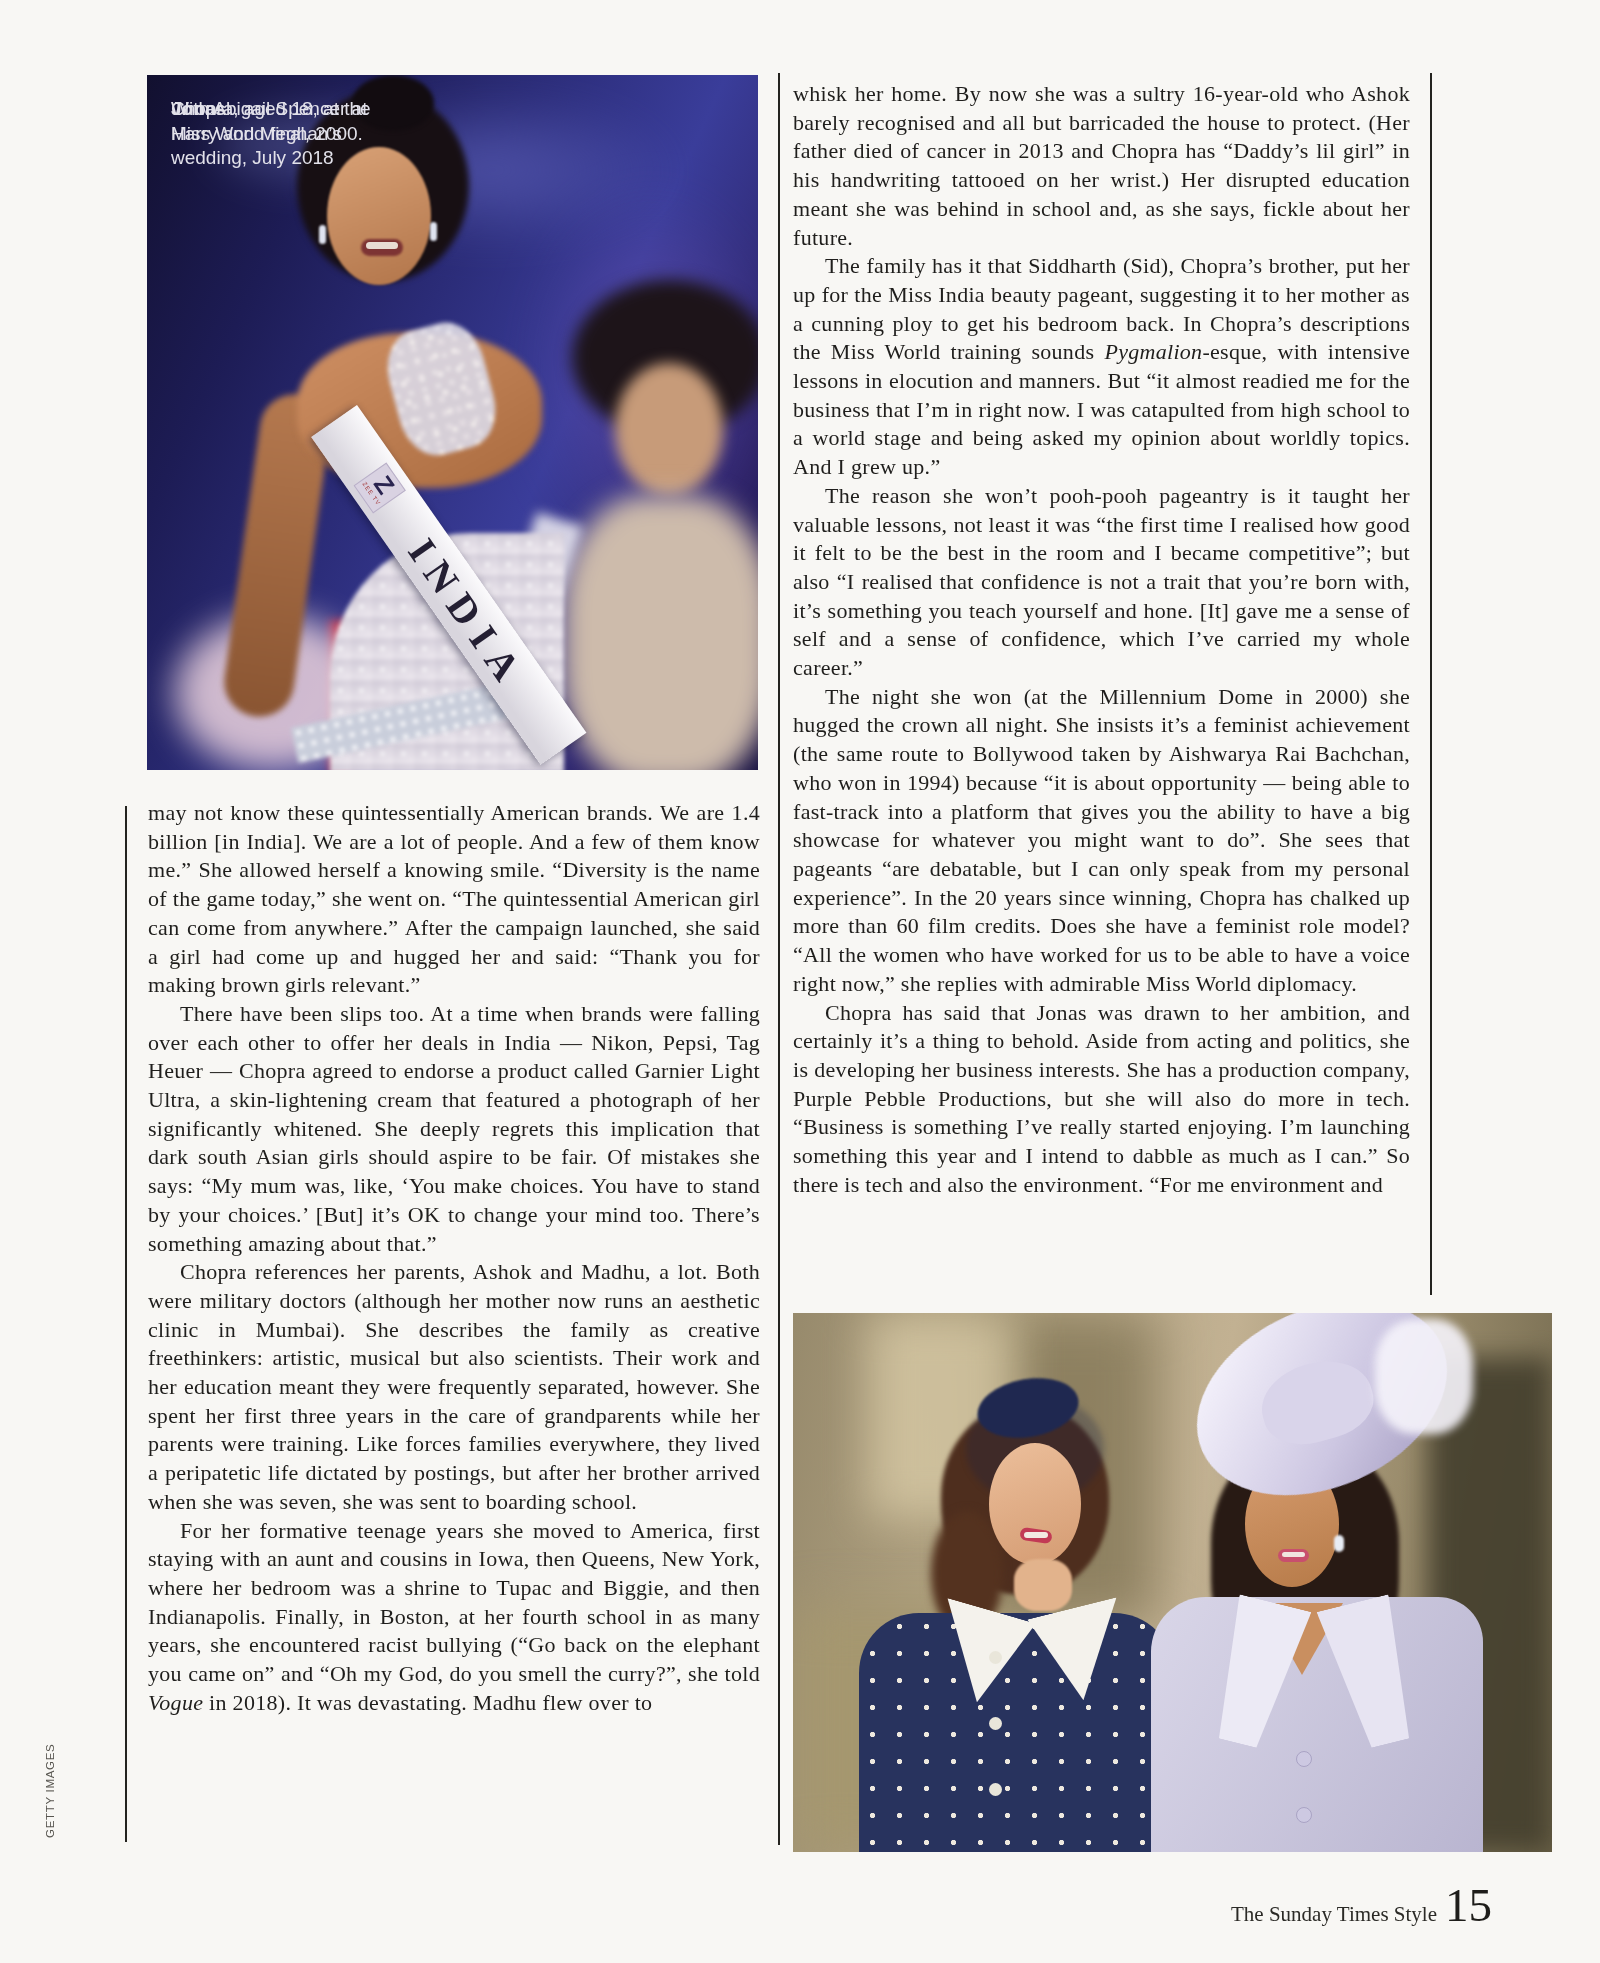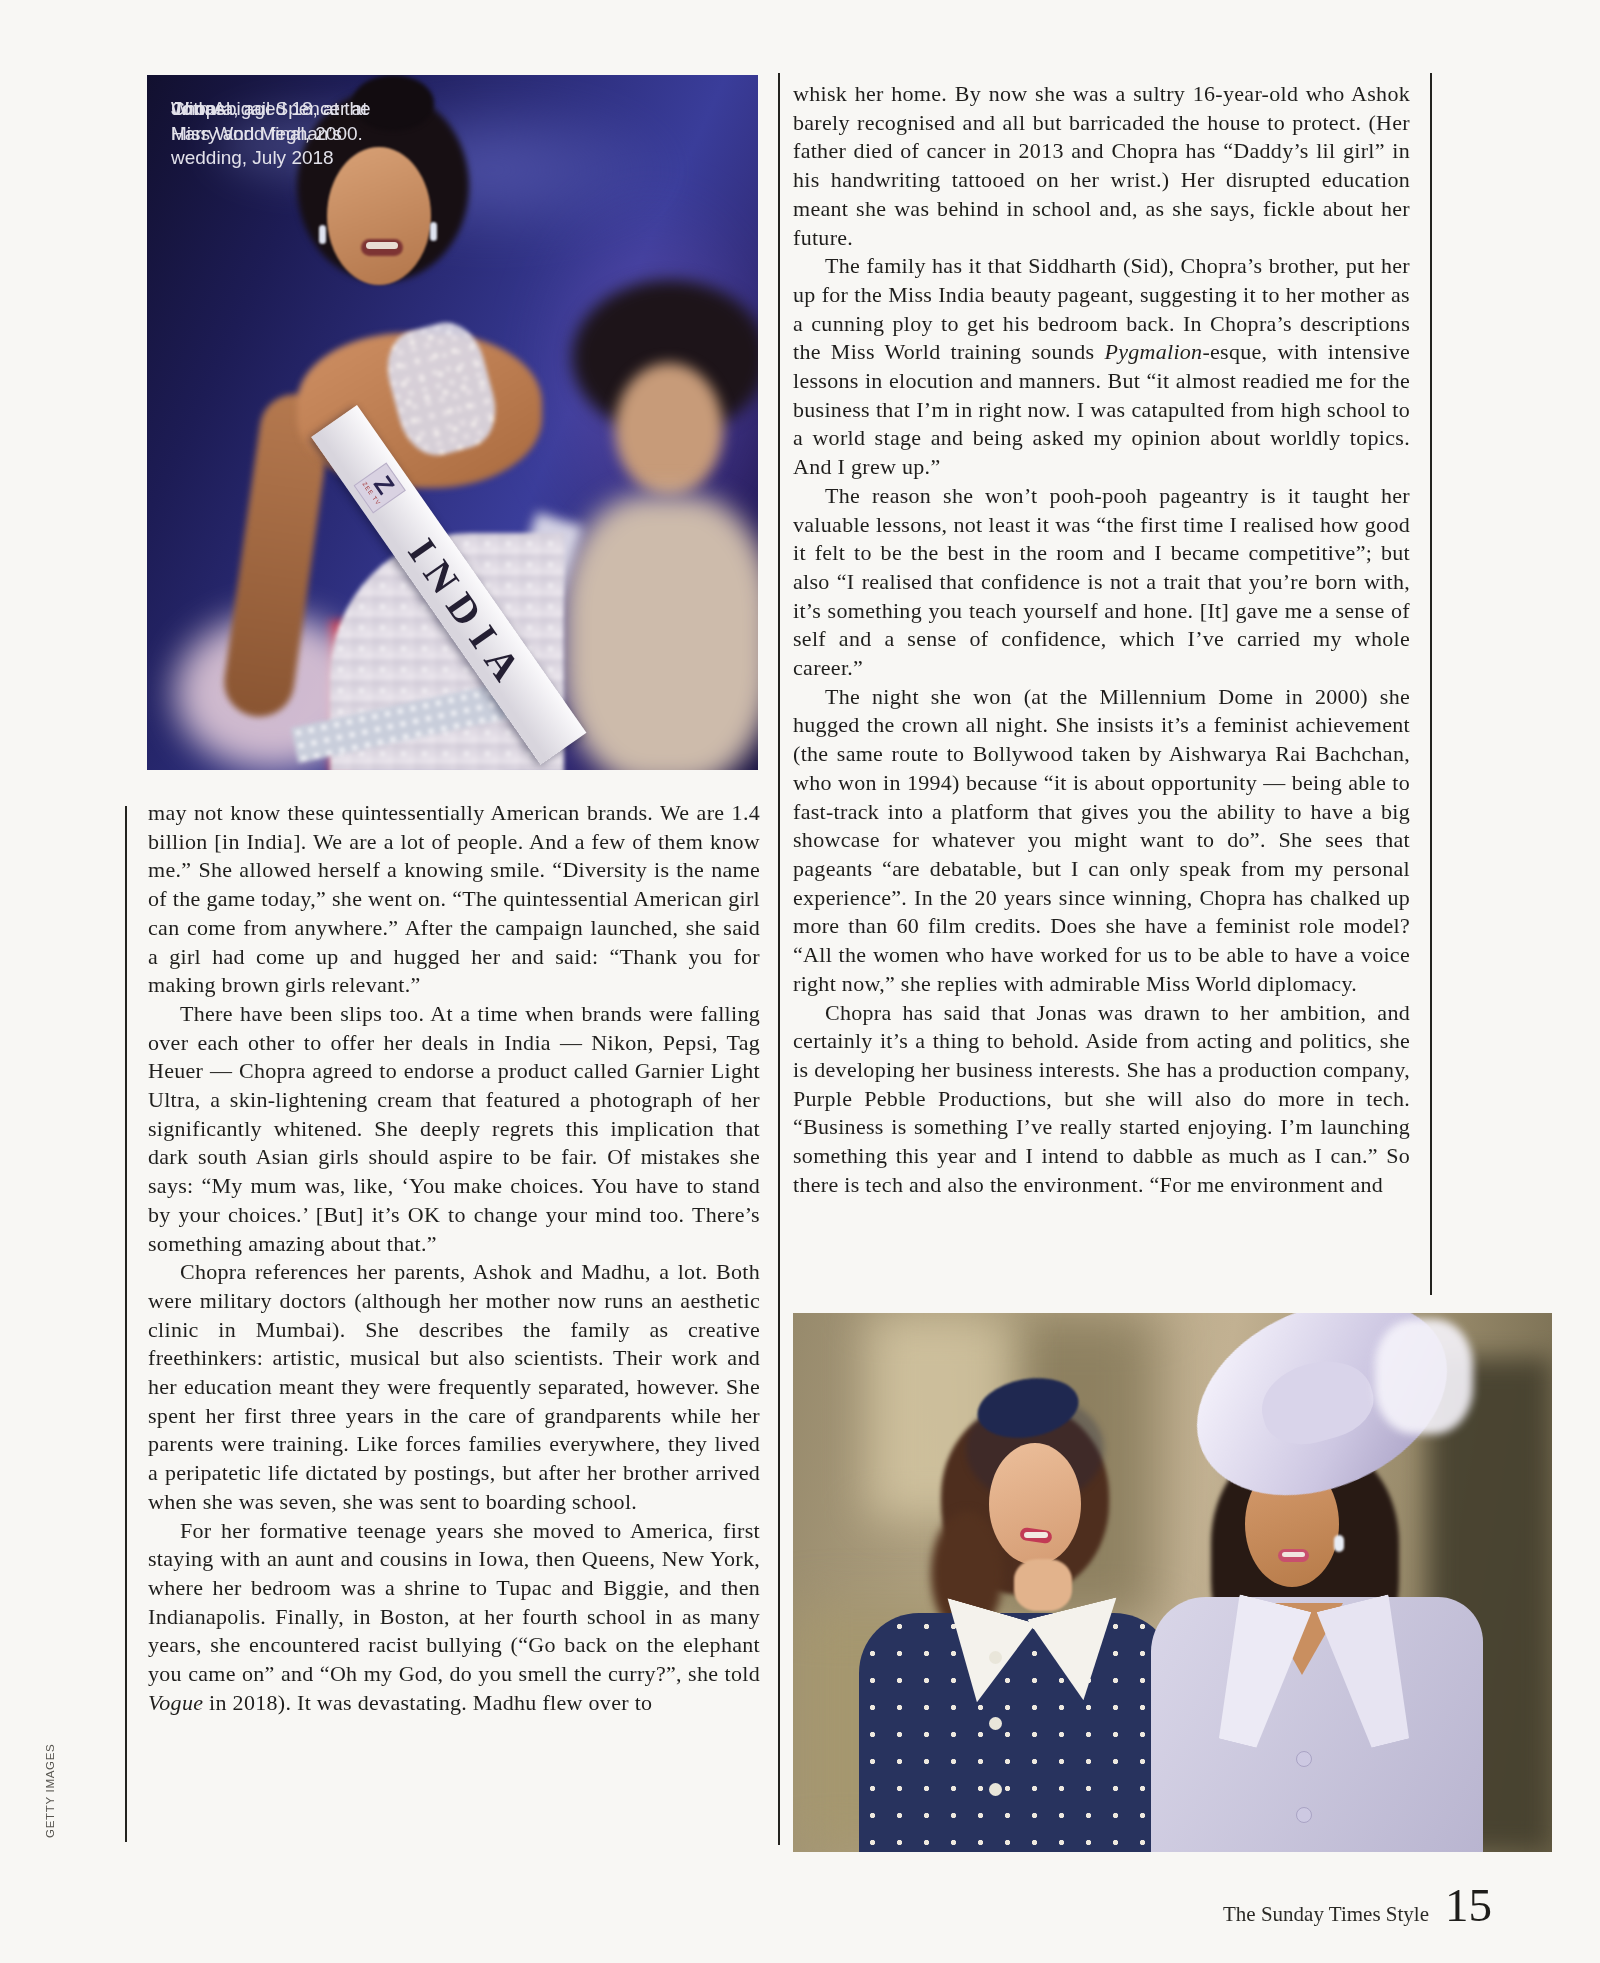--- a/index.html
+++ b/index.html
@@ -116,21 +116,21 @@
   .pr-lap-l{left:428px;top:288px;width:74px;height:145px;transform:rotate(14deg);background:#eceaf5;
     clip-path:polygon(0 0,100% 0,72% 100%,20% 100%);}
   .pr-lap-r{left:540px;top:288px;width:74px;height:145px;transform:rotate(-14deg);background:#e7e4f2;
     clip-path:polygon(0 0,100% 0,80% 100%,28% 100%);}
   .pr-btn{width:14px;height:14px;border-radius:50%;background:#cdc9e2;border:1px solid #a9a3c4;}
   .pr-b1{left:503px;top:438px;} .pr-b2{left:503px;top:494px;}
 
   
   .credit{position:absolute;left:44px;top:1838px;transform:rotate(-90deg);transform-origin:0 0;
     font-family:"Liberation Sans",sans-serif;font-size:11.5px;letter-spacing:.7px;color:#57554f;white-space:nowrap;}
-  .footer{position:absolute;right:108px;top:1878px;display:flex;align-items:baseline;gap:16px;}
+  .footer{position:absolute;right:108px;top:1878px;display:flex;align-items:baseline;gap:8px;}
   .pub{font-size:21px;color:#2b2a26;}
   .pnum{font-size:47px;color:#1e1d1a;}
 </style>
 </head>
 <body>
 
 <div class="page">
 
   <div class="photo photo-top">
     <div class="tp-glow1"></div>

